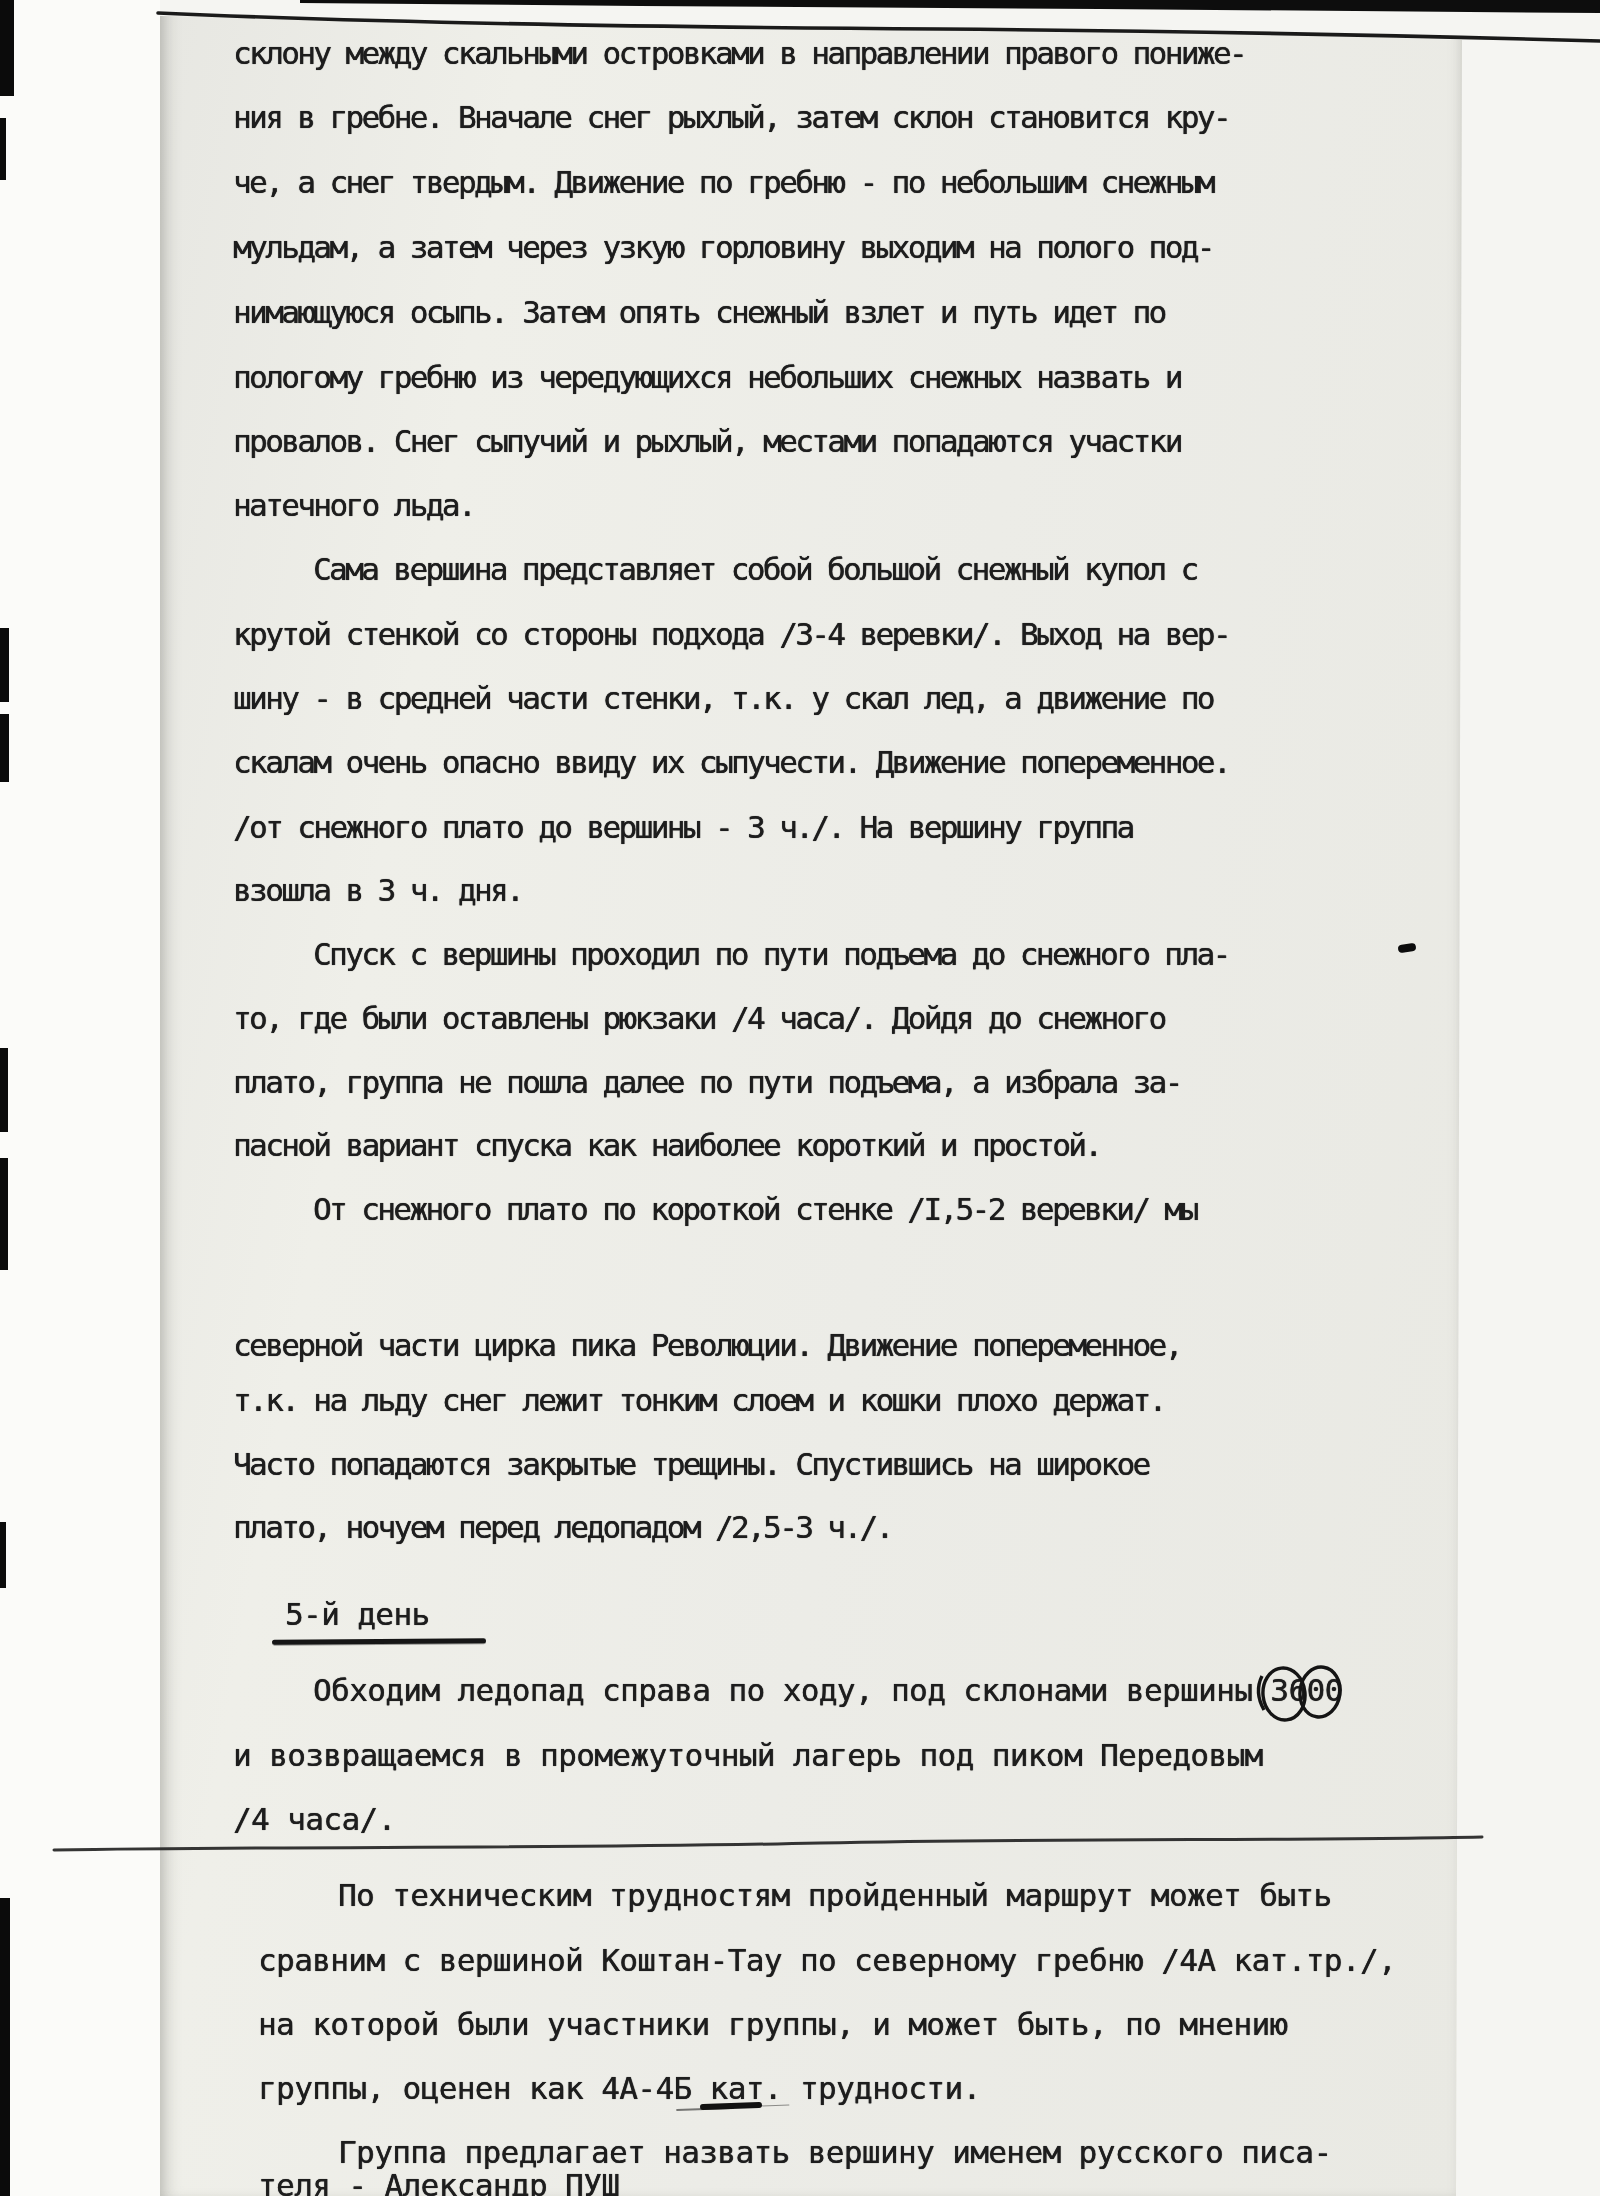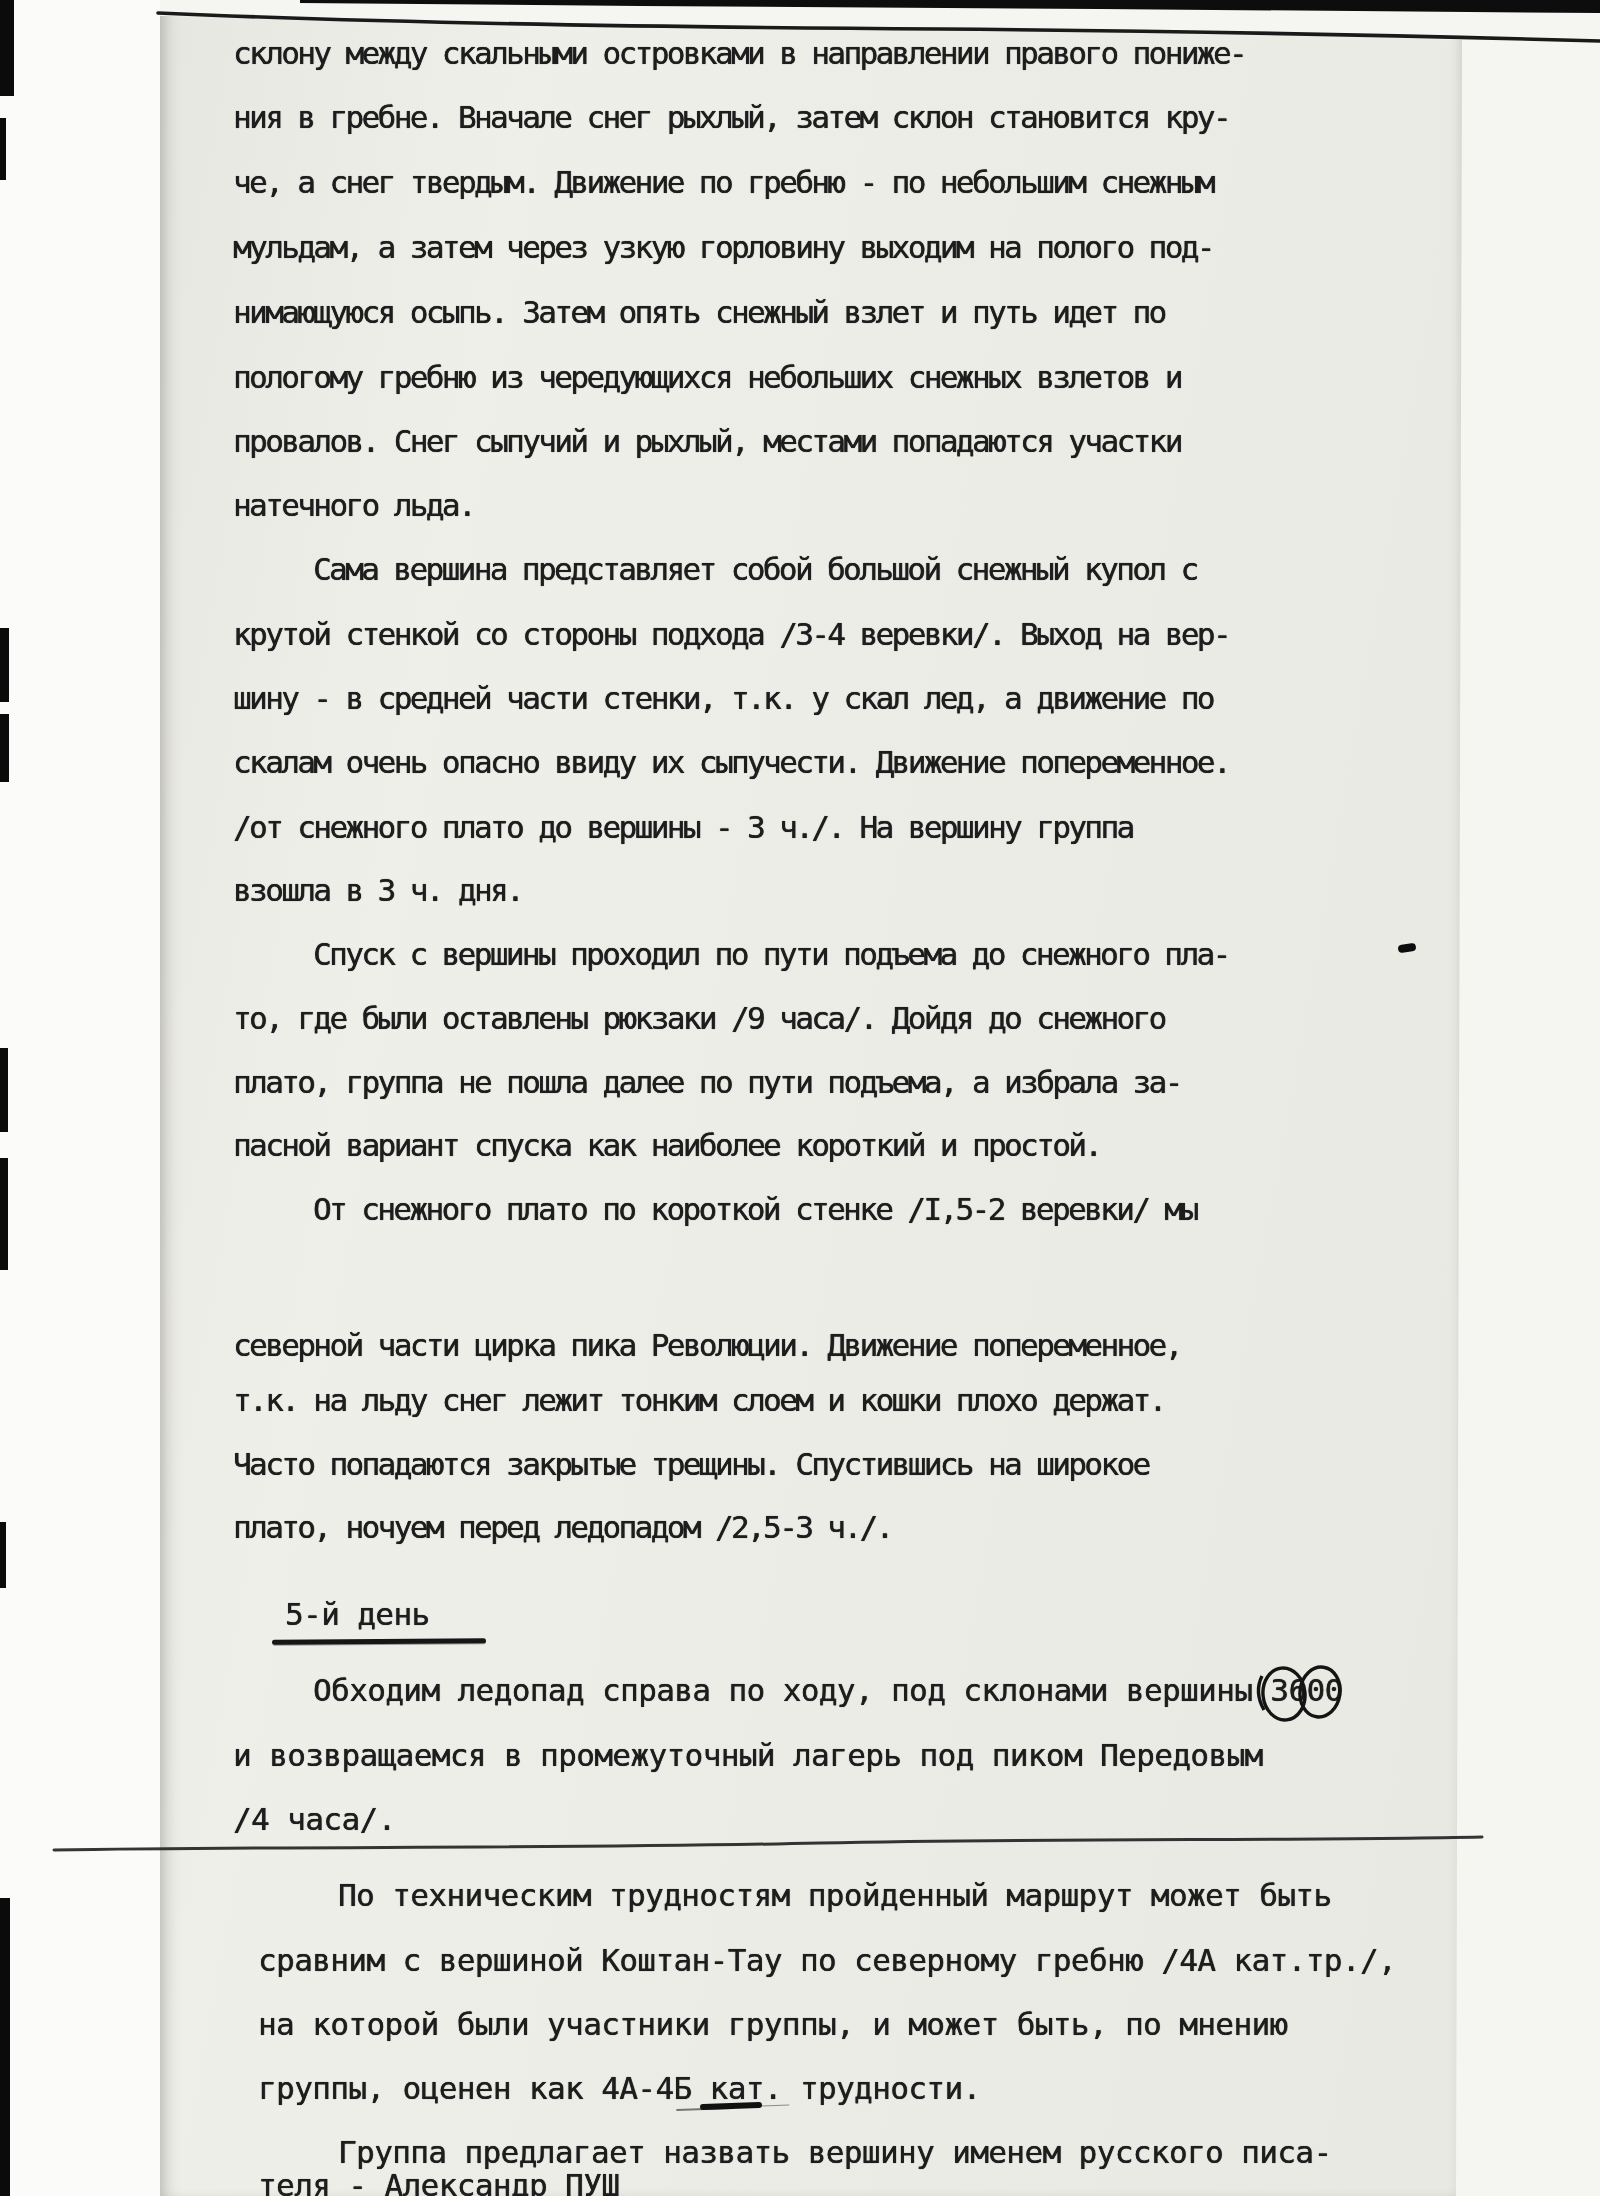--- a/index.html
+++ b/index.html
@@ -49,31 +49,31 @@
 <div class="canvas">
 
   <div class="paper"></div>
 
   <div class="lines" id="lines-container">
       <div class="line seg-u" style="top: 36px; left: 233px;">склону между скальными островками в направлении правого пониже-</div>
       <div class="line seg-u" style="top: 100px; left: 233px;">ния в гребне. Вначале снег рыхлый, затем склон становится кру-</div>
       <div class="line seg-u" style="top: 165px; left: 233px;">че, а снег твердым. Движение по гребню - по небольшим снежным</div>
       <div class="line seg-u" style="top: 230px; left: 233px;">мульдам, а затем через узкую горловину выходим на полого под-</div>
       <div class="line seg-u" style="top: 295px; left: 233px;">нимающуюся осыпь. Затем опять снежный взлет и путь идет по</div>
-      <div class="line seg-u" style="top: 360px; left: 233px;">пологому гребню из чередующихся небольших снежных взлетов и</div>
+      <div class="line seg-u" style="top: 360px; left: 233px;">пологому гребню из чередующихся небольших снежных назвать и</div>
       <div class="line seg-u" style="top: 424px; left: 233px; text-align: right;">провалов. Снег сыпучий и рыхлый, местами попадаются участки</div>
       <div class="line seg-u" style="top: 488px; left: 233px;">натечного льда.</div>
       <div class="line seg-u" style="top: 552px; left: 313px;">Сама вершина представляет собой большой снежный купол с</div>
       <div class="line seg-u" style="top: 617px; left: 233px;">крутой стенкой со стороны подхода /3-4 веревки/. Выход на вер-</div>
       <div class="line seg-u" style="top: 681px; left: 233px;">шину - в средней части стенки, т.к. у скал лед, а движение по</div>
       <div class="line seg-u" style="top: 745px; left: 233px;">скалам очень опасно ввиду их сыпучести. Движение попеременное.</div>
       <div class="line seg-u" style="top: 810px; left: 233px;">/от снежного плато до вершины - 3 ч./. На вершину группа</div>
       <div class="line seg-u" style="top: 873px; left: 233px;">взошла в 3 ч. дня.</div>
       <div class="line seg-u" style="top: 937px; left: 313px;">Спуск с вершины проходил по пути подъема до снежного пла-</div>
-      <div class="line seg-u" style="top: 1001px; left: 233px;">то, где были оставлены рюкзаки /9 часа/. Дойдя до снежного</div>
+      <div class="line seg-u" style="top: 1001px; left: 233px;">то, где были оставлены рюкзаки /4 часа/. Дойдя до снежного</div>
       <div class="line seg-u" style="top: 1128px; left: 233px;">пасной вариант спуска как наиболее короткий и простой.</div>
       <div class="line seg-u" style="top: 1065px; left: 233px;">плато, группа не пошла далее по пути подъема, а избрала за-</div>
       <div class="line seg-u" style="top: 1192px; left: 313px;">От снежного плато по короткой стенке /I,5-2 веревки/ мы</div>
       <div class="line seg-u" style="top: 1320px; left: 233px; margin-top: 8px;">северной части цирка пика Революции. Движение попеременное,</div>
       <div class="line seg-u" style="top: 1383px; left: 233px;">т.к. на льду снег лежит тонким слоем и кошки плохо держат.</div>
       <div class="line seg-u" style="top: 1447px; left: 233px;">Часто попадаются закрытые трещины. Спустившись на широкое</div>
       <div class="line seg-u" style="top: 1510px; left: 233px;">плато, ночуем перед ледопадом /2,5-3 ч./.</div>
       <div class="line seg-m" style="top: 1597px; left: 285px;">5-й день</div>
       <div class="line seg-m" style="top: 1673px; left: 313px;">Обходим ледопад справа по ходу, под склонами вершины 3600</div>
       <div class="line seg-m" style="top: 1738px; left: 233px;">и возвращаемся в промежуточный лагерь под пиком Передовым</div>

